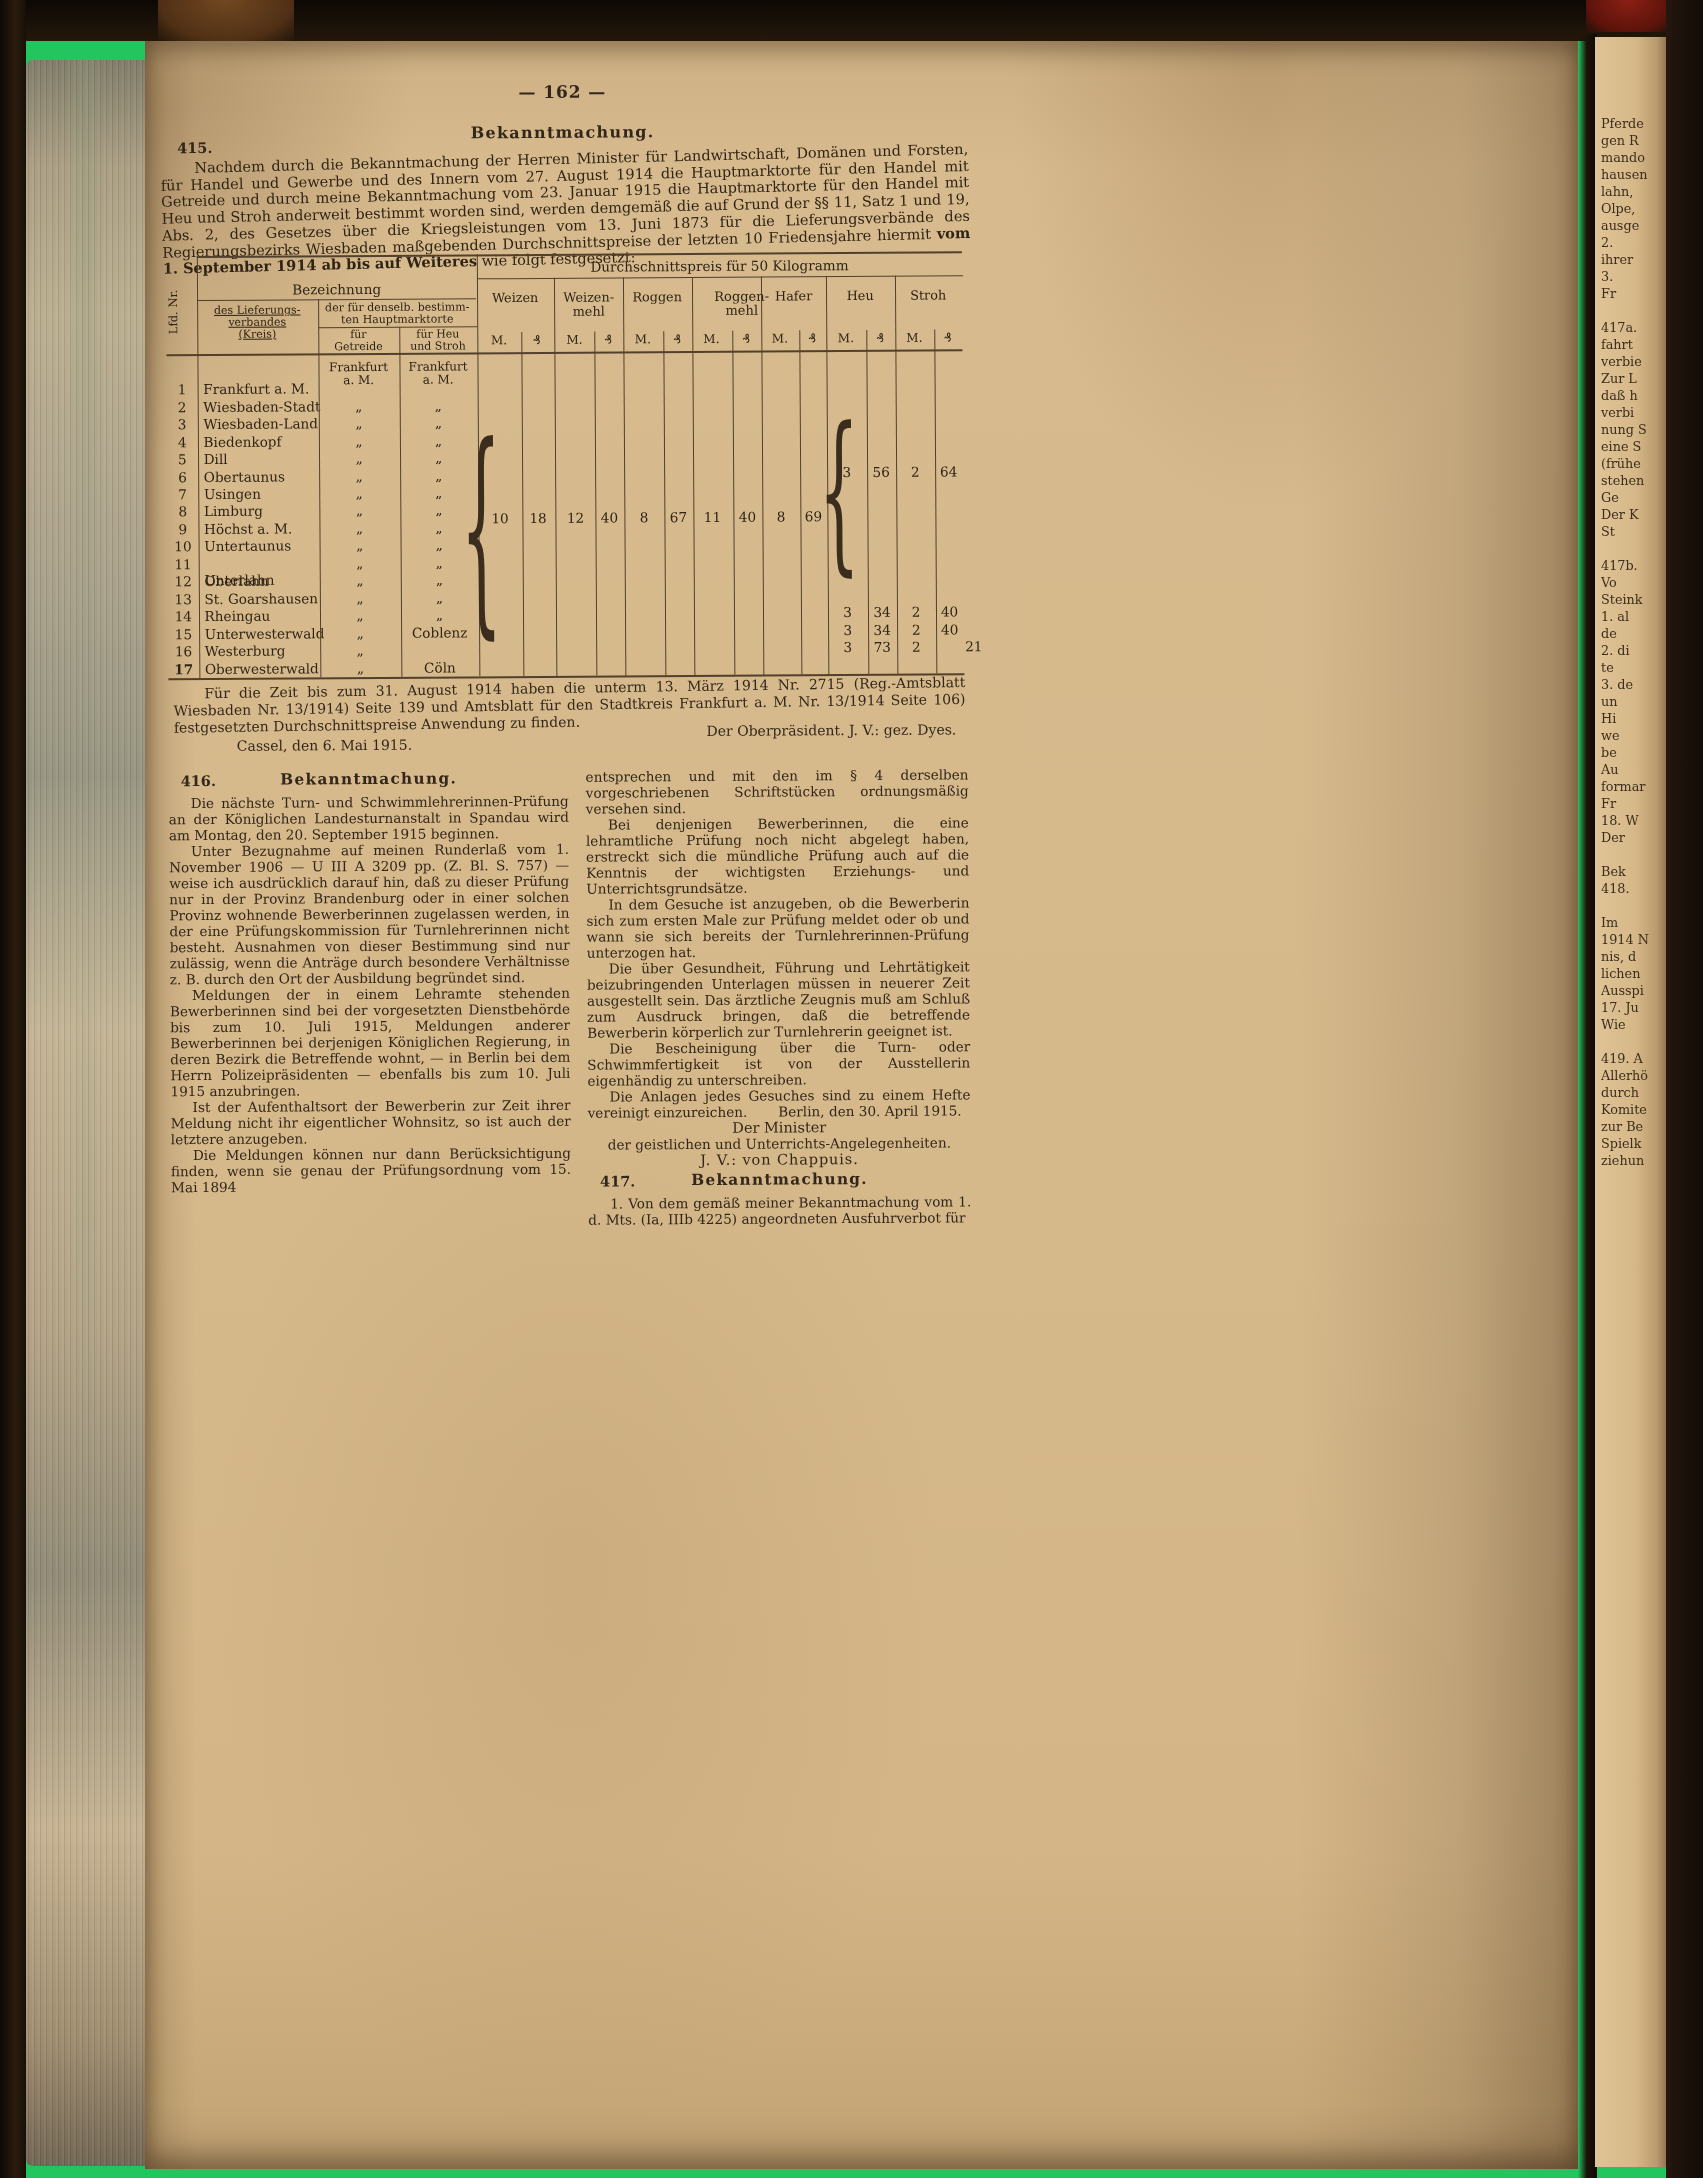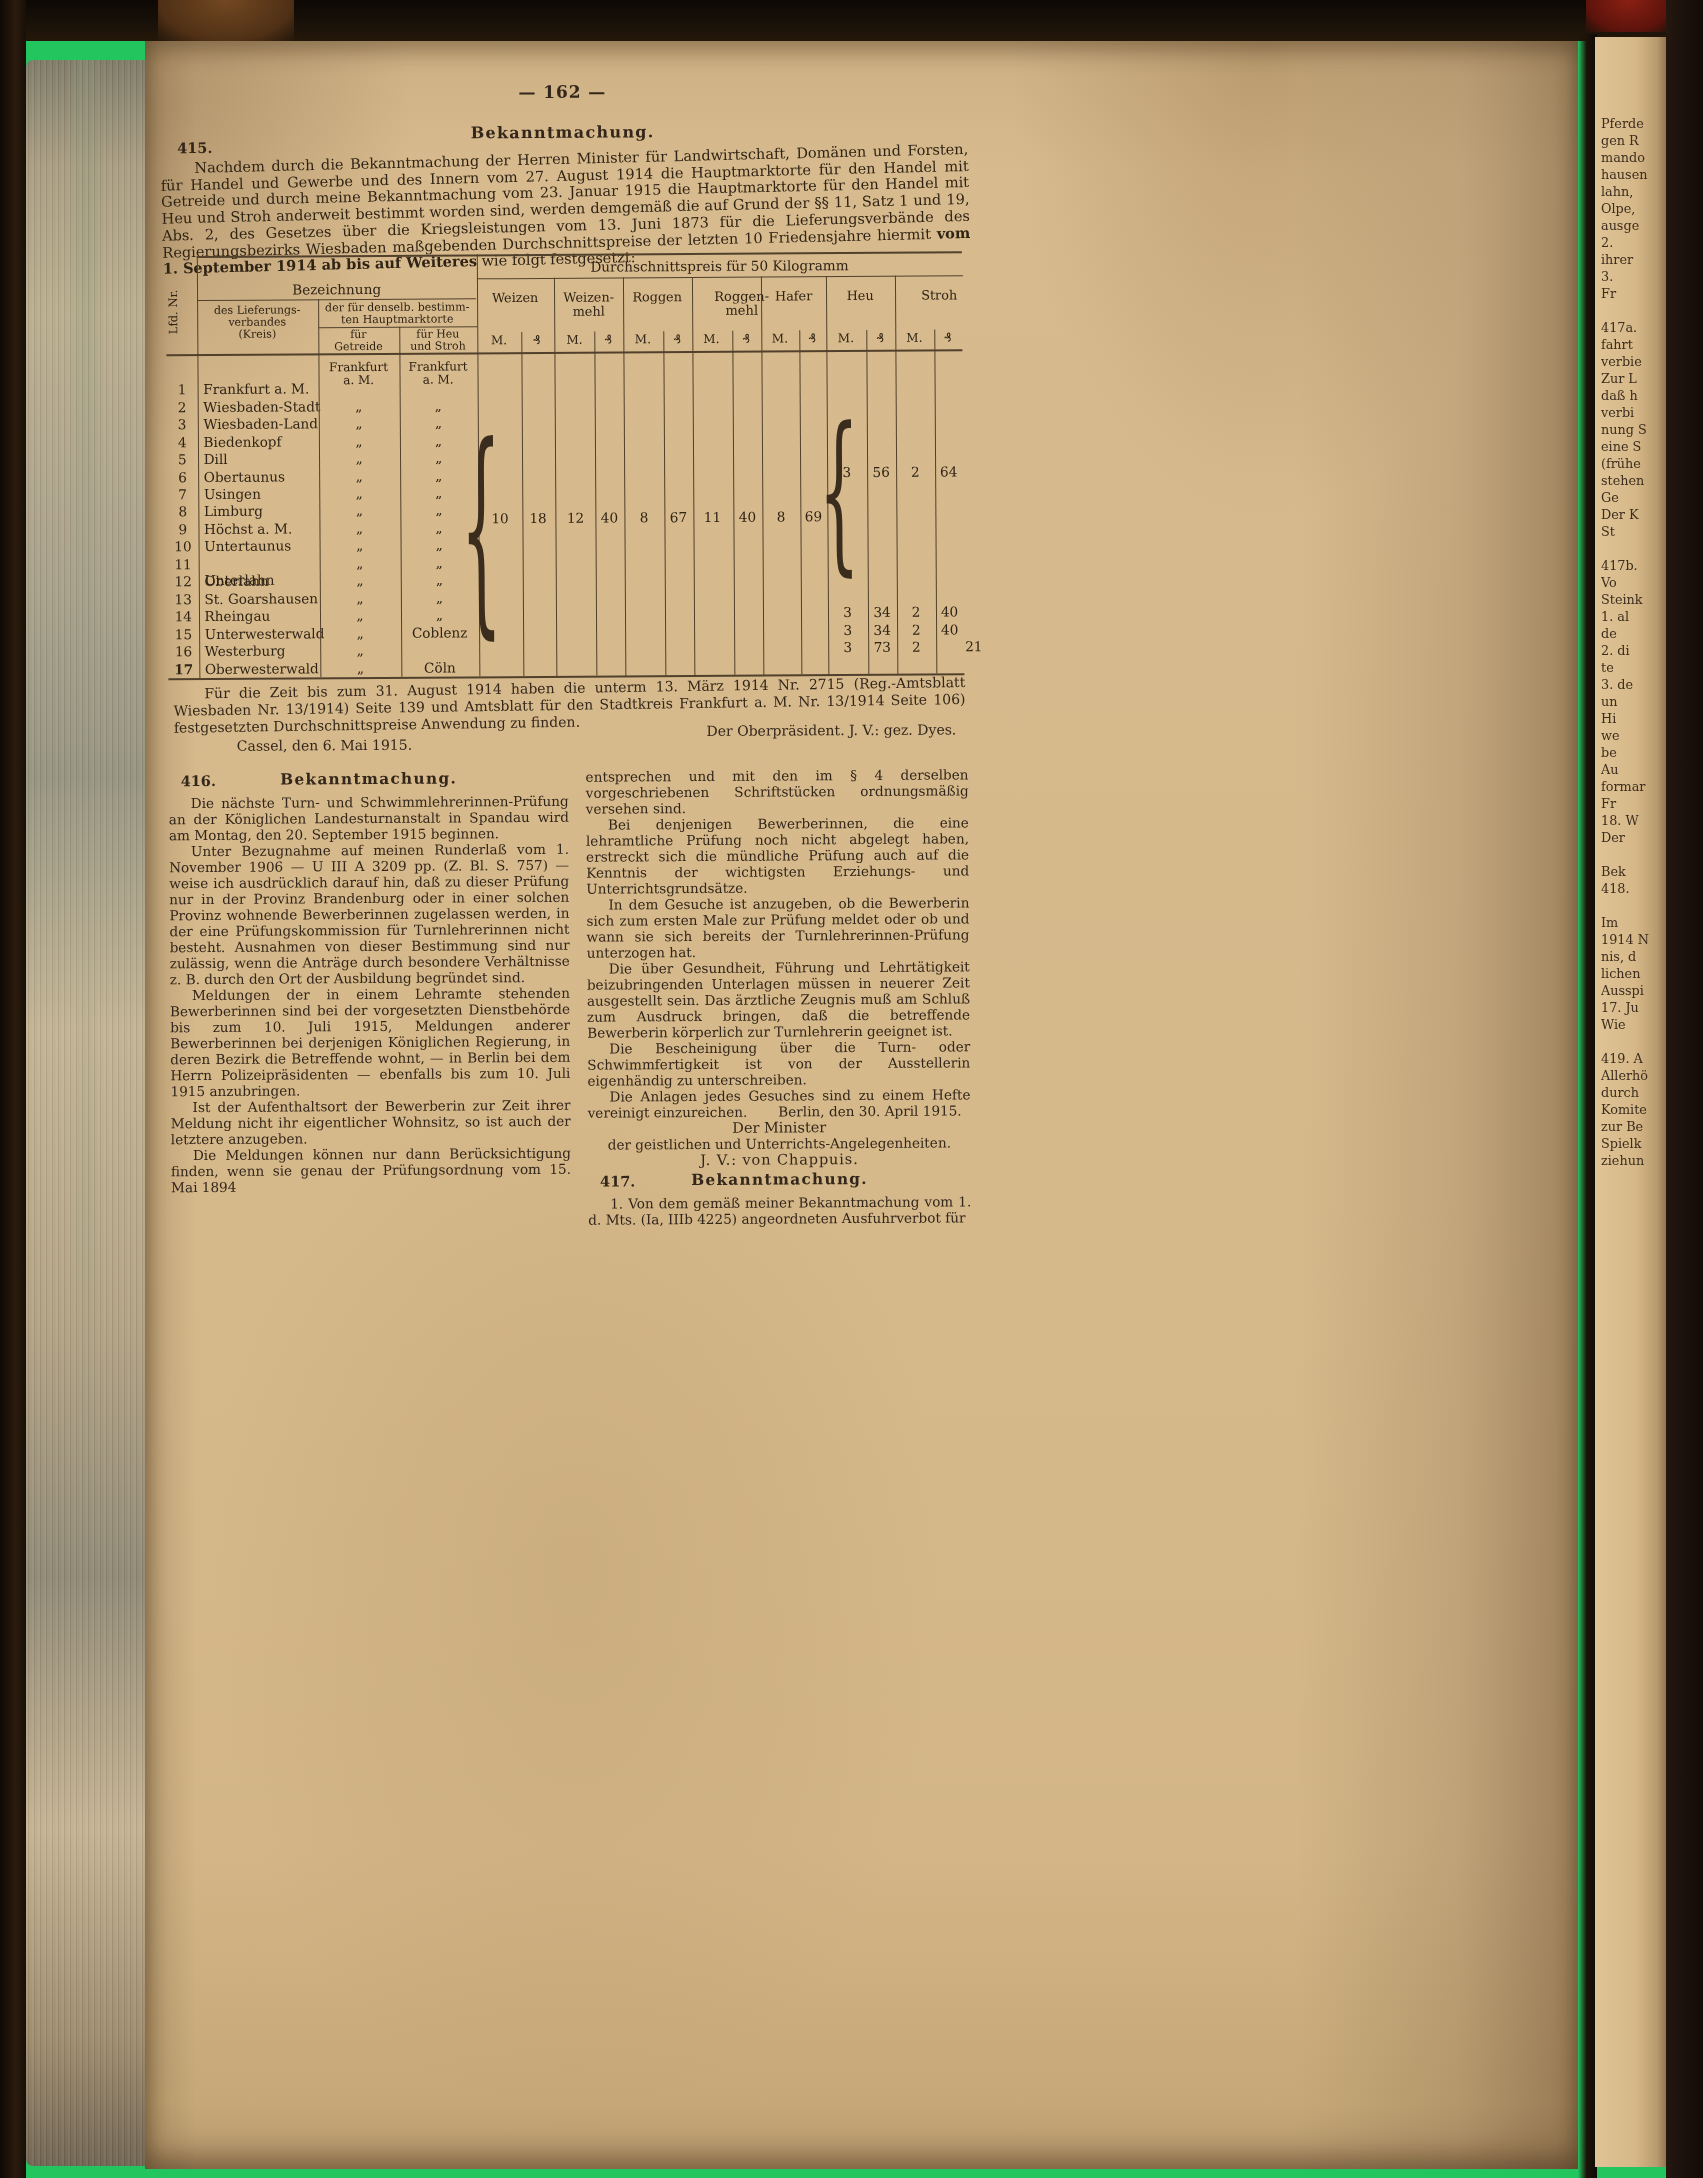--- a/index.html
+++ b/index.html
@@ -97,21 +97,21 @@
       <div class="page-number">— 162 —</div>
 
       <div class="n415-heading">Bekanntmachung.</div>
       <div class="n415-num">415.</div>
       <p class="intro"><span>Nachdem durch die Bekanntmachung der Herren Minister für Landwirtschaft, Domänen und Forsten, für Handel und Gewerbe und des Innern vom 27. August 1914 die Hauptmarktorte für den Handel mit Getreide und durch meine Bekanntmachung vom 23. Januar 1915 die Hauptmarktorte für den Handel mit Heu und Stroh anderweit bestimmt worden sind, werden demgemäß die auf Grund der §§ 11, Satz 1 und 19, Abs. 2, des Gesetzes über die Kriegsleistungen vom 13. Juni 1873 für die Lieferungsverbände des Regierungsbezirks Wiesbaden maßgebenden Durchschnittspreise der letzten 10 Friedensjahre hiermit </span><strong>vom 1. September 1914 ab bis auf Weiteres</strong><span> wie folgt festgesetzt:</span></p>
 
       <div class="tbl" id="tbl">
         <div class="lfd">Lfd. Nr.</div>
         <div class="tcell center" style="left:31.5px;top:25.6px;width:279px;">Bezeichnung</div>
         <div class="tcell center" style="left:311px;top:5.1px;width:486px;">Durchschnittspreis für 50 Kilogramm</div>
-        <div class="pre center small" style="position:absolute;left:31.5px;top:49px;width:120px;">des Lieferungs-
+        <div class="pre center small" style="position:absolute;left:31.5px;top:49px;width:120px;text-decoration:underline;">des Lieferungs-
 verbandes
 (Kreis)</div>
         <div class="pre center small" style="position:absolute;left:152px;top:47px;width:159px;">der für denselb. bestimm-
 ten Hauptmarktorte</div>
         <div class="pre center small" style="position:absolute;left:152px;top:74px;width:81px;">für
 Getreide</div>
         <div class="pre center small" style="position:absolute;left:233px;top:74px;width:78px;">für Heu
 und Stroh</div>
         <div class="pre center" style="position:absolute;left:152px;top:106px;width:81px;font-size:12px;line-height:12.8px;">Frankfurt
 a. M.</div>
@@ -198,21 +198,21 @@
           <div class="tcell center pre" style="left: 542px; top: 37px; width: 68px; font-size: 13px; line-height: 13.6px; height: 29px;">Roggen-
 mehl</div>
           <div class="tcell center" style="left: 526px; top: 78px; width: 39px; font-size: 12px;">M.</div>
           <div class="tcell center pf" style="left: 566px; top: 78px; width: 29px; font-size: 12px;">₰</div>
           <div class="tcell center pre" style="left: 595px; top: 37px; width: 66px; font-size: 12.8px; line-height: 13.6px; height: 29px;">Hafer</div>
           <div class="tcell center" style="left: 595px; top: 78px; width: 38px; font-size: 12px;">M.</div>
           <div class="tcell center pf" style="left: 633px; top: 78px; width: 27px; font-size: 12px;">₰</div>
           <div class="tcell center pre" style="left: 660px; top: 37px; width: 69px; font-size: 12.8px; line-height: 13.6px; height: 29px;">Heu</div>
           <div class="tcell center" style="left: 660px; top: 78px; width: 40px; font-size: 12px;">M.</div>
           <div class="tcell center pf" style="left: 700px; top: 78px; width: 29px; font-size: 12px;">₰</div>
-          <div class="tcell center pre" style="left: 729px; top: 37px; width: 67px; font-size: 12.8px; line-height: 13.6px; height: 29px; padding-left: 11px;">Stroh</div>
+          <div class="tcell center pre" style="left: 729px; top: 37px; width: 67px; font-size: 12.8px; line-height: 13.6px; height: 29px;">Stroh</div>
           <div class="tcell center" style="left: 729px; top: 78px; width: 39px; font-size: 12px;">M.</div>
           <div class="tcell center pf" style="left: 768px; top: 78px; width: 28px; font-size: 12px;">₰</div>
           <div class="tcell center" style="left: 311px; top: 256px; width: 44px;">10</div>
           <div class="tcell center" style="left: 355px; top: 256px; width: 32px;">18</div>
           <div class="tcell center" style="left: 388px; top: 256px; width: 41px;">12</div>
           <div class="tcell center" style="left: 428px; top: 256px; width: 29px;">40</div>
           <div class="tcell center" style="left: 457px; top: 256px; width: 40px;">8</div>
           <div class="tcell center" style="left: 497px; top: 256px; width: 29px;">67</div>
           <div class="tcell center" style="left: 526px; top: 256px; width: 39px;">11</div>
           <div class="tcell center" style="left: 566px; top: 256px; width: 29px;">40</div>

